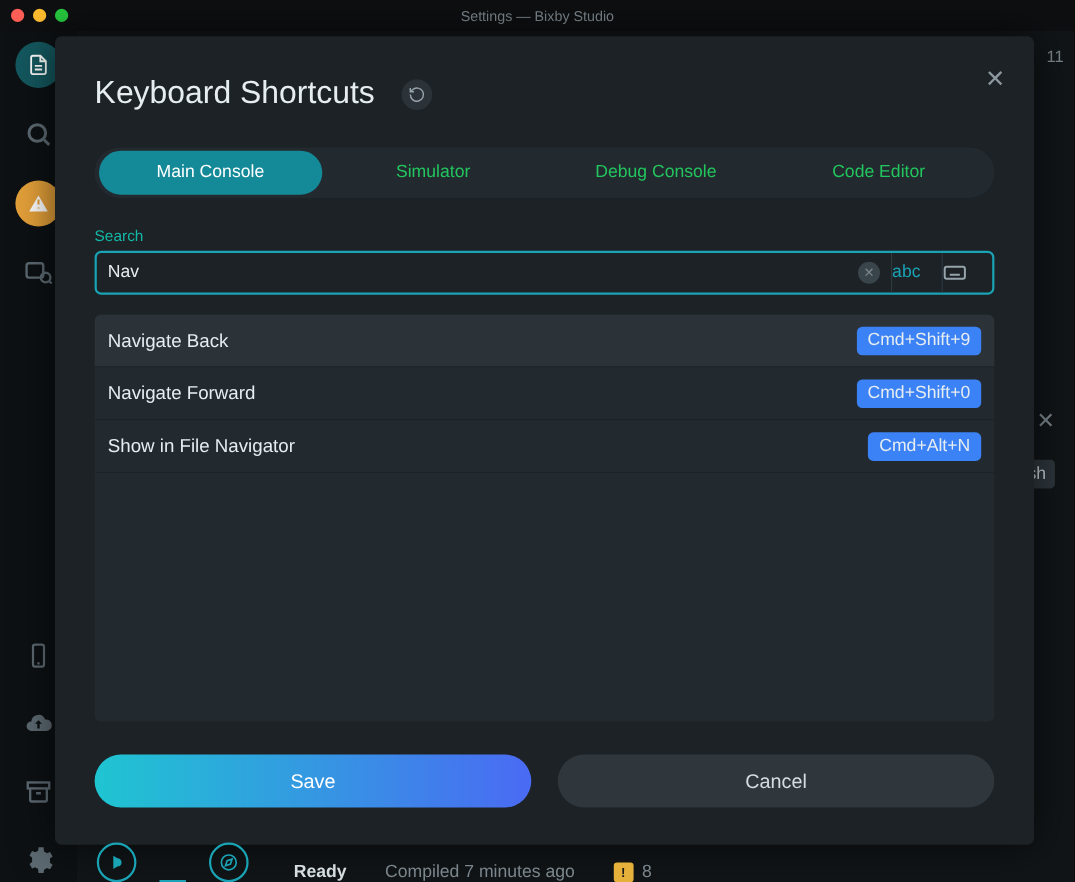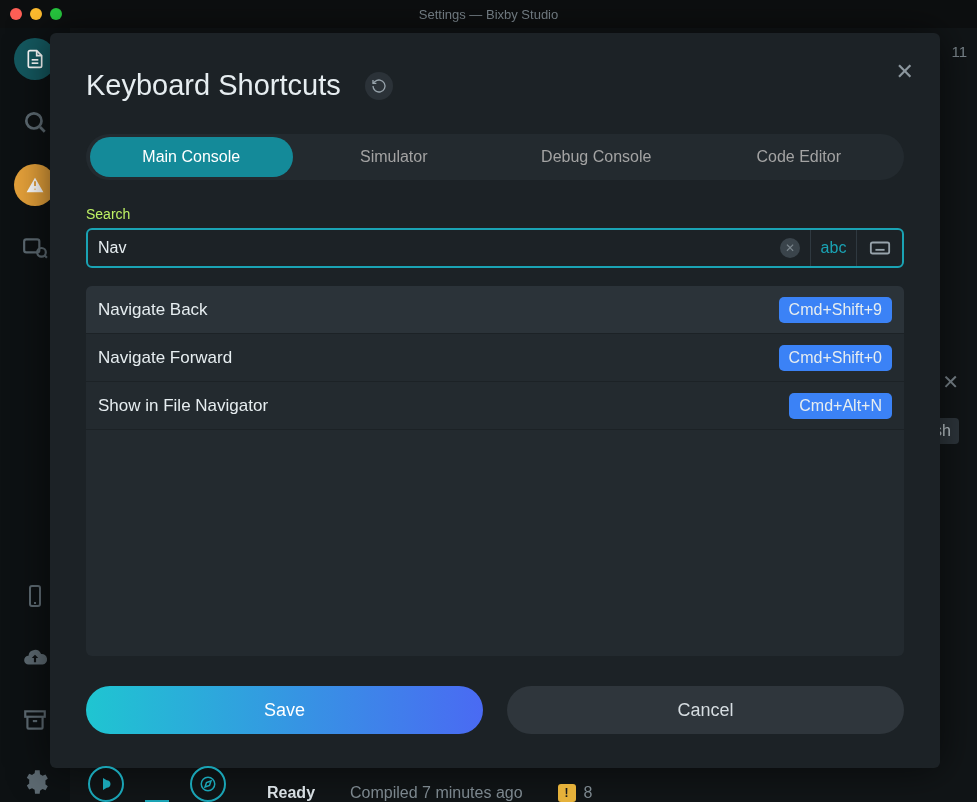--- a/index.html
+++ b/index.html
@@ -35,30 +35,30 @@
 
   
   .modal { position:absolute; left:50px; top:33px; width:890px; height:735px; background:#1c2226; border-radius:6px; box-shadow:0 0 40px rgba(0,0,0,.6); padding:36px 36px 0 36px; display:flex; flex-direction:column; }
   .modal-head { display:flex; align-items:center; gap:24px; }
   .modal-title { color:#e6edf0; font-size:29px; font-weight:400; }
   .reset-btn { width:28px; height:28px; border-radius:50%; background:#2b3238; display:flex; align-items:center; justify-content:center; color:#97a3ab; }
   .close-x { position:absolute; right:26px; top:26px; color:#8c979e; font-size:22px; cursor:pointer; }
 
   
   .tabs { margin-top:32px; background:#232a2f; border-radius:24px; height:46px; display:flex; align-items:center; padding:0 4px; }
-  .tab { flex:1; text-align:center; color:#a3a3a3; font-size:16px; height:40px; line-height:40px; border-radius:20px; cursor:pointer; }
+  .tab { flex:1; text-align:center; color:#22c55e; font-size:16px; height:40px; line-height:40px; border-radius:20px; cursor:pointer; }
   .tab.active { background:#148a99; color:#fff; font-weight:500; }
 
   
-  .search-label { margin-top:26px; color:#bef264; font-size:14px; }
+  .search-label { margin-top:26px; color:#14b8a6; font-size:14px; }
   .search-row { margin-top:6px; display:flex; border:2px solid #1aa3b4; border-radius:6px; height:40px; background:#1c2226; }
   .search-input-wrap { flex:1; display:flex; align-items:center; padding:0 10px; position:relative; }
   .search-input { flex:1; background:transparent; border:0; outline:0; color:#e6edf0; font-size:16px; }
   .clear-btn { color:#7b868d; width:20px; height:20px; border-radius:50%; background:#3a444b; display:flex; align-items:center; justify-content:center; font-size:12px; cursor:pointer; }
-  .mode-cell { width:46px; border-left:1px solid #2f3940; display:flex; align-items:center; justify-content:center; }
+  .mode-cell { width:46px; border-left:1px solid #2f3940; display:flex; align-items:center; justify-content:flex-start; }
   .mode-abc { color:#1aa3b4; font-size:16px; }
   .mode-kb { color:#97a3ab; }
 
   
   .results { margin-top:18px; background:#232a2f; border-radius:6px; flex-shrink:0; height:370px; overflow:hidden; }
   .row { height:48px; display:flex; align-items:center; justify-content:space-between; padding:0 12px; color:#e6edf0; font-size:17px; border-bottom:1px solid #1c2226; }
   .row:nth-child(1){ background:#2b3339; }
   .kbd { background:#3b82f6; color:#e6edf0; border-radius:5px; padding:4px 10px; font-size:16px; }
 
   

